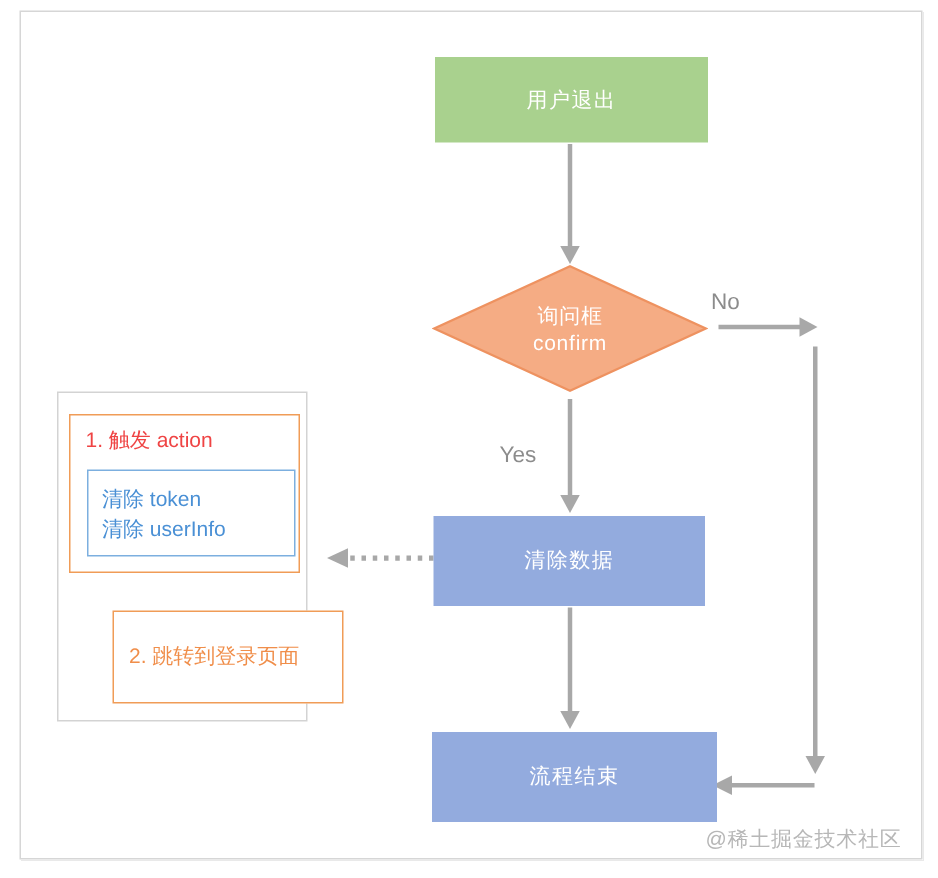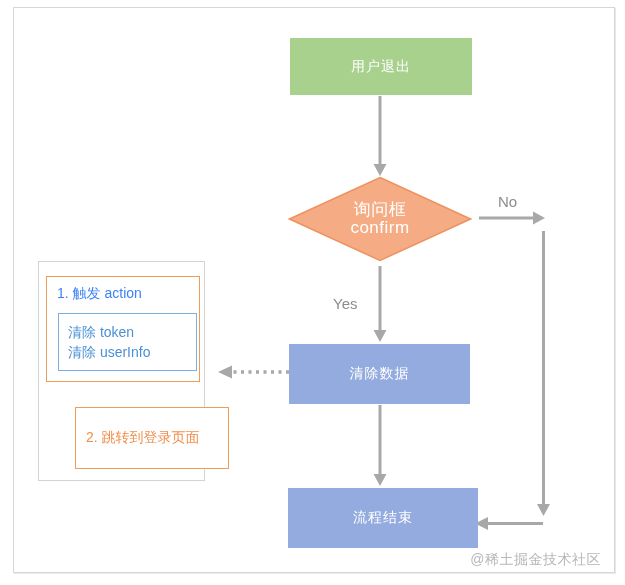--- a/index.html
+++ b/index.html
@@ -25,36 +25,36 @@
   }
   .node-start{left:290px;top:38px;width:182px;height:57px;background:#a9d18e;}
   .node-process{background:#93abde;}
   .node-clear{left:289px;top:344px;width:181px;height:60px;}
   .node-end{left:288px;top:488px;width:190px;height:60px;}
   .decision-wrap{position:absolute;left:288px;top:176px;width:184px;height:86px;}
   .decision-wrap svg{position:absolute;left:0;top:0;}
   .decision-label{
     position:absolute;left:0;top:0;width:100%;height:100%;
     display:flex;flex-direction:column;align-items:center;justify-content:center;
-    color:#ffffff;font-size:17px;line-height:18px;letter-spacing:0.5px;
+    color:#ffffff;font-size:14px;line-height:18px;letter-spacing:0.5px;
   }
   .edge-label{position:absolute;color:#8c8c8c;font-size:15px;}
   .edge-label-yes{left:333px;top:295px;}
-  .edge-label-no{left:498px;top:193px;text-align:right;}
+  .edge-label-no{left:474px;top:193px;text-align:right;}
   .side-panel{
     position:absolute;left:38px;top:261px;width:167px;height:220px;
     border:1px solid #d3d3d3;background:#ffffff;box-sizing:border-box;
   }
   .step-box{
     position:absolute;border:1px solid #f09c57;box-sizing:border-box;background:#ffffff;
   }
   .step-box-1{left:7px;top:14px;width:154px;height:106px;}
   .step1-title{
     position:absolute;left:10px;top:8px;
-    color:#3b82f6;font-size:14px;white-space:nowrap;
+    color:#ef4444;font-size:14px;white-space:nowrap;
   }
   .inner-box{
     position:absolute;left:11px;top:36px;width:139px;height:58px;
     border:1px solid #7cafdf;box-sizing:border-box;
     color:#4a90d5;font-size:14px;line-height:20px;
     padding:8px 0 0 9px;
   }
   .step-box-2{left:7px;top:145px;width:154px;height:62px;
     display:flex;align-items:center;margin-left:29px;}
   .step2-title{

